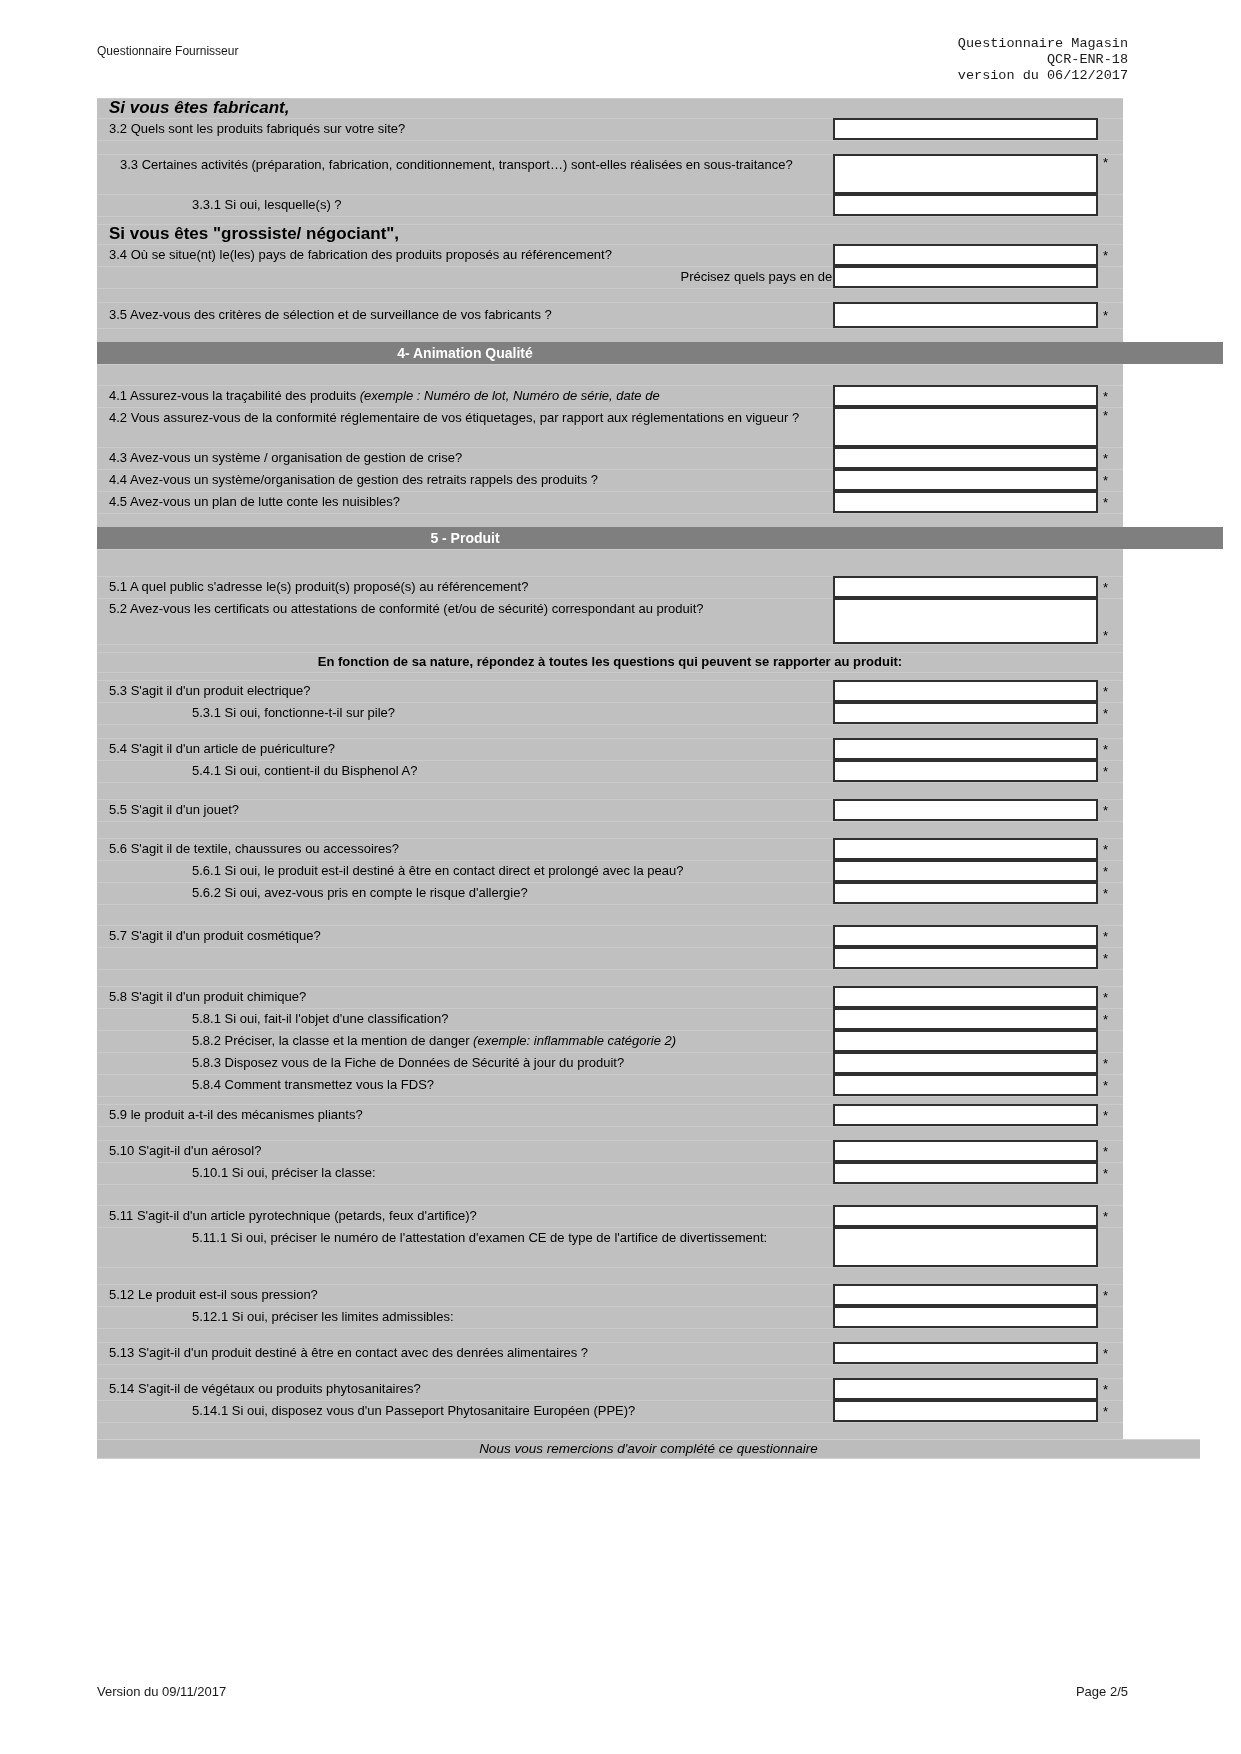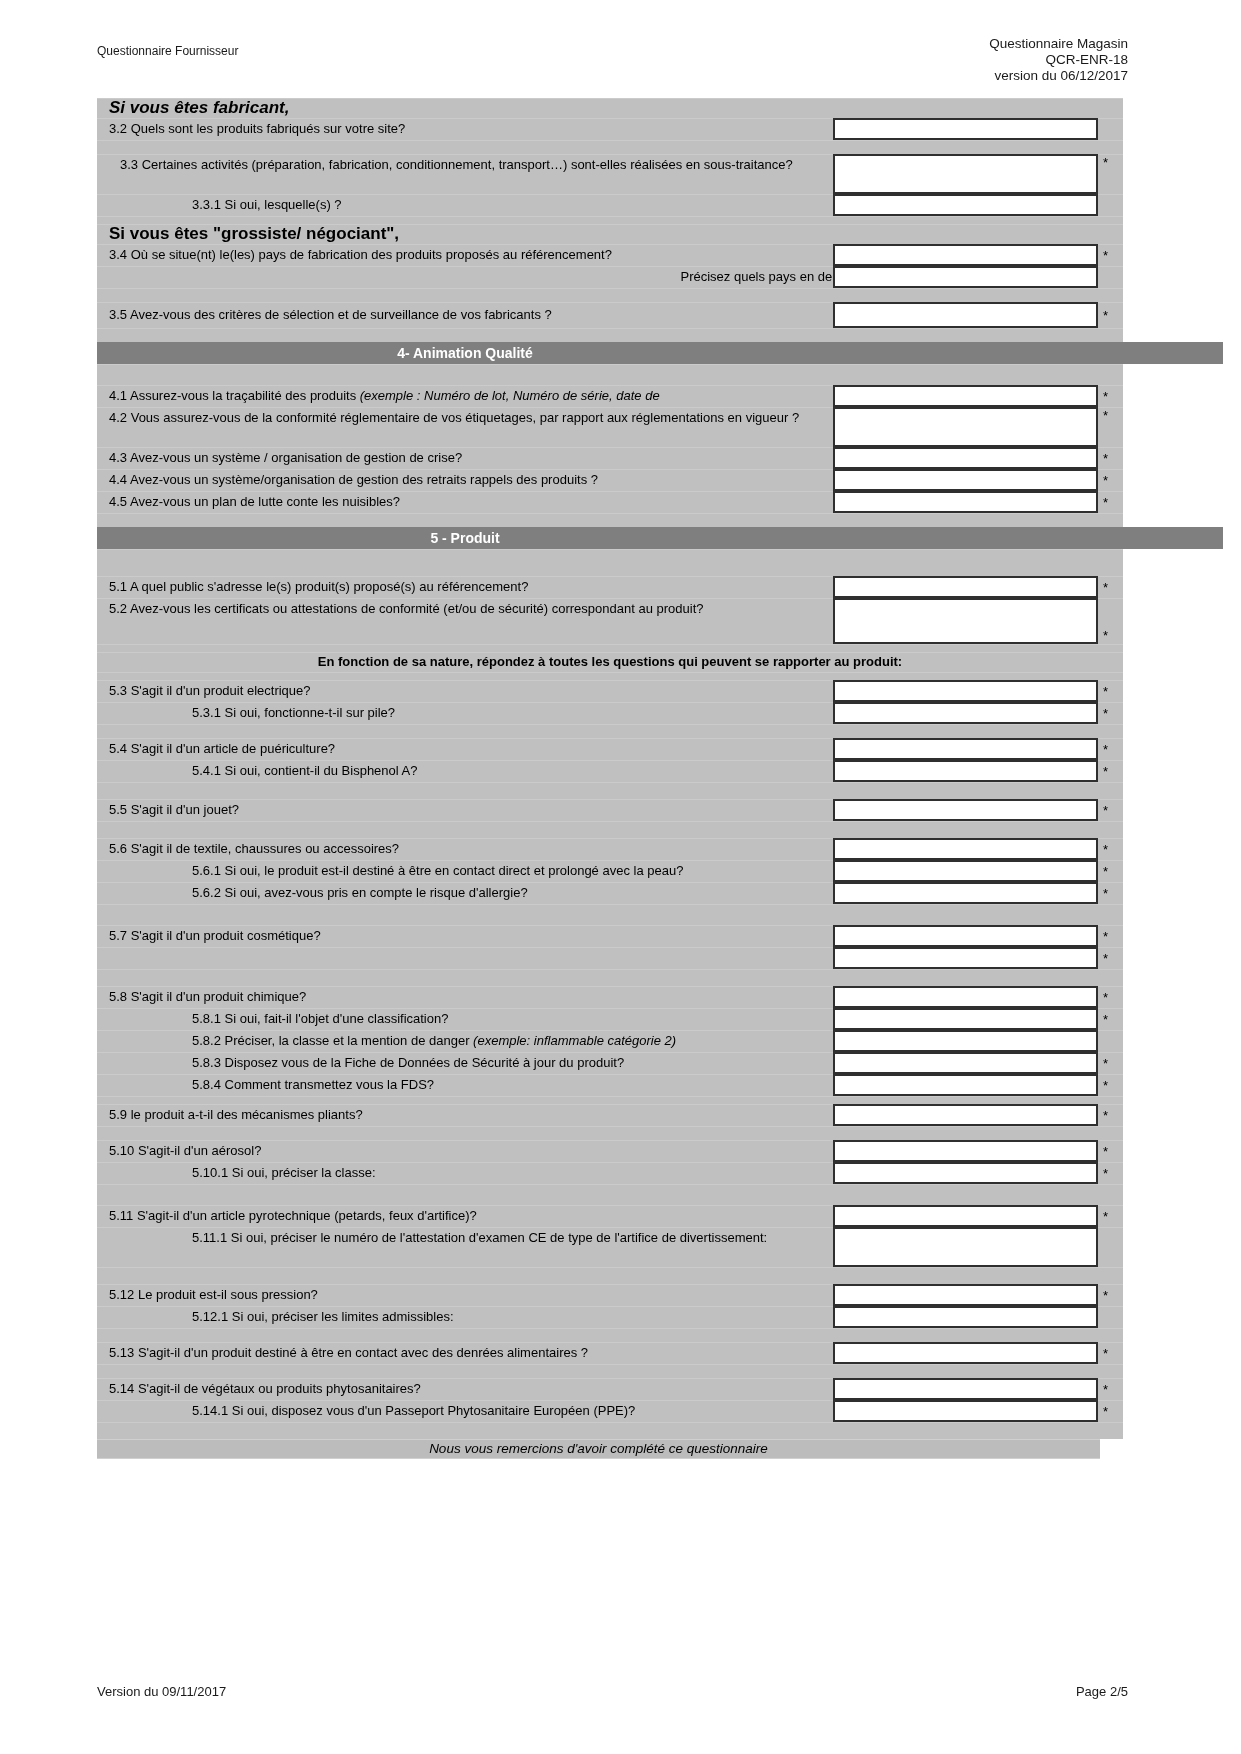--- a/index.html
+++ b/index.html
@@ -12,21 +12,21 @@
   }
   .page{position:relative;width:1241px;height:1754px;overflow:hidden;}
 
   
   .hdr-center{
     position:absolute;left:97px;top:42px;width:1026px;
     text-align:left;font-size:12px;line-height:19px;color:#1a1a1a;
   }
   .hdr-right{
     position:absolute;right:113px;top:36px;
-    text-align:right;font-size:13.5px;line-height:16px;color:#1a1a1a;
+    text-align:right;font-size:13.5px;line-height:16px;color:#1a1a1a;font-family:Liberation Mono, monospace;
   }
 
   
   .content{position:absolute;left:97px;top:98px;width:1026px;}
   .row{position:relative;width:1026px;background:#c0c0c0;
        box-shadow:inset 0 1px 0 rgba(255,255,255,.18);}
   .row.thanks{background:transparent;box-shadow:none;}
 
   .gap-s{height:8px;} .gap-m{height:14px;} .gap-l{height:17px;}
   .gap-xl{height:21px;} .gap-xxl{height:27px;}
@@ -69,21 +69,21 @@
   .band-title{
     position:absolute;left:0;top:0;width:1126px;height:22px;
     background:#7f7f7f;
   }
   .band-text{
     display:block;width:736px;text-align:center;
     color:#ffffff;font-weight:bold;font-size:14px;line-height:22px;
   }
 
   .thanks-band{
-    display:block;width:1003px;height:20px;line-height:20px;
+    display:block;width:1103px;height:20px;line-height:20px;
     background:#bcbcbc;text-align:center;font-style:italic;font-size:13.5px;
     box-shadow:inset 0 1px 0 rgba(255,255,255,.3), inset 0 -1px 0 rgba(255,255,255,.3);
   }
 
   
   .footer{
     position:absolute;left:97px;top:1684px;width:1031px;
     display:flex;justify-content:space-between;font-size:13px;color:#1a1a1a;
   }
 </style>

